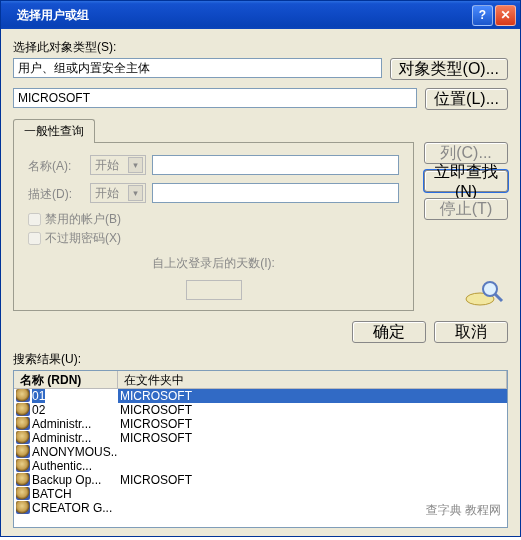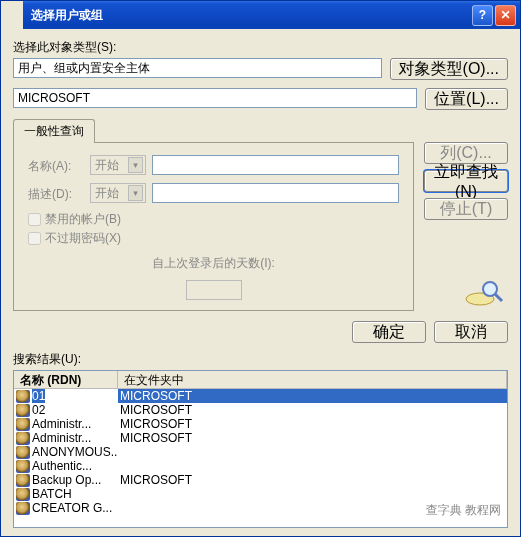--- a/index.html
+++ b/index.html
@@ -1,18 +1,18 @@
 <!DOCTYPE html>
 <html><head>
 <meta charset="utf-8">
 <style>
 * { box-sizing: border-box; margin: 0; padding: 0; font-family: "Microsoft Sans Serif", Tahoma, sans-serif; font-size: 12px; }
 body { background: #fff; width: 521px; height: 540px; overflow: hidden; }
 .window { width: 521px; border: 1px solid #003399; background: #ece9d8; }
-.titlebar { height: 28px; background: linear-gradient(to bottom, #2a6de0 0%, #1552cf 10%, #0e49c4 50%, #0841b6 90%, #0c45bb 100%); display: flex; align-items: center; padding: 0 4px 0 8px; color: #fff; font-weight: bold; font-size: 13px; margin-left: 22px; }
+.titlebar { height: 28px; background: linear-gradient(to bottom, #2a6de0 0%, #1552cf 10%, #0e49c4 50%, #0841b6 90%, #0c45bb 100%); display: flex; align-items: center; padding: 0 4px 0 16px; color: #fff; font-weight: bold; font-size: 13px; }
 .titlebar .title { flex: 1; }
 .titlebar .btns { display: flex; gap: 2px; }
 .tb-btn { width: 21px; height: 21px; border-radius: 3px; display: flex; align-items: center; justify-content: center; font-family: Arial; font-weight: bold; font-size: 12px; border: 1px solid rgba(255,255,255,0.5); color: #fff; }
 .tb-help { background: linear-gradient(to bottom,#4b8bff,#1a56cc); }
 .tb-close { background: linear-gradient(to bottom,#f57c5a,#d7391a); }
 .body { padding: 10px 12px 8px 12px; }
 .lbl { margin-bottom: 2px; color: #000; }
 .inset { background: #fff; border: 1px solid #7f9db9; height: 20px; line-height: 18px; padding: 0 4px; font-size: 12px; color: #000; }
 .btn { background: #ece9d8; border: 1px solid #888; border-radius: 3px; height: 22px; padding: 0 8px; font-size: 16px; display: inline-flex; align-items: center; justify-content: center; min-width: 74px; box-shadow: inset 1px 1px 0 #fff; }
 .field-row { display: flex; gap: 8px; margin-bottom: 8px; }
@@ -38,21 +38,21 @@
 .right-col .disabled { color: #888; }
 .action-row { display: flex; justify-content: flex-end; gap: 8px; padding: 10px 0 6px 0; }
 .results-lbl { margin-top: 2px; margin-bottom: 2px; }
 .listview { border: 1px solid #7f9db9; background: #fff; height: 158px; overflow: hidden; position: relative; }
 .lv-head { display: flex; background: #ece9d8; border-bottom: 1px solid #bbb; height: 18px; }
 .lv-head div { border-right: 1px solid #bbb; padding: 1px 6px; font-size: 12px; }
 .col1 { width: 104px; font-weight: bold; }
 .col2 { flex: 1; }
 .lv-body { overflow-y: auto; height: 140px; }
 .lv-row { display: flex; align-items: center; height: 14px; line-height: 14px; }
-.lv-row .c1 { width: 104px; display: flex; align-items: flex-end; gap: 2px; padding-left: 2px; overflow: hidden; white-space: nowrap; }
+.lv-row .c1 { width: 104px; display: flex; align-items: flex-start; gap: 2px; padding-left: 2px; overflow: hidden; white-space: nowrap; }
 .lv-row .c2 { flex: 1; padding-left: 2px; }
 .lv-row.sel .c1 span.t, .lv-row.sel .c2 { background: #316ac5; color: #fff; }
 .ico { width: 14px; height: 13px; display: inline-block; background: radial-gradient(circle at 6px 5px,#e9d08a 0,#c7a050 5px,#7a5a20 7px,transparent 8px), #3b5bb5; border-radius: 2px; flex-shrink: 0; }
 .search-ico-big { width: 44px; height: 34px; align-self: flex-end; margin-top: auto; margin-right: 2px; display: flex; align-items: center; justify-content: center; }
 .watermark { position: absolute; right: 4px; bottom: 8px; font-size: 12px; color: #888; background: #fff; padding: 0 2px; margin-top: 16px; }
 .outer-right { display:flex; flex-direction:column; align-items:stretch; }
 </style>
 </head>
 <body>
 

